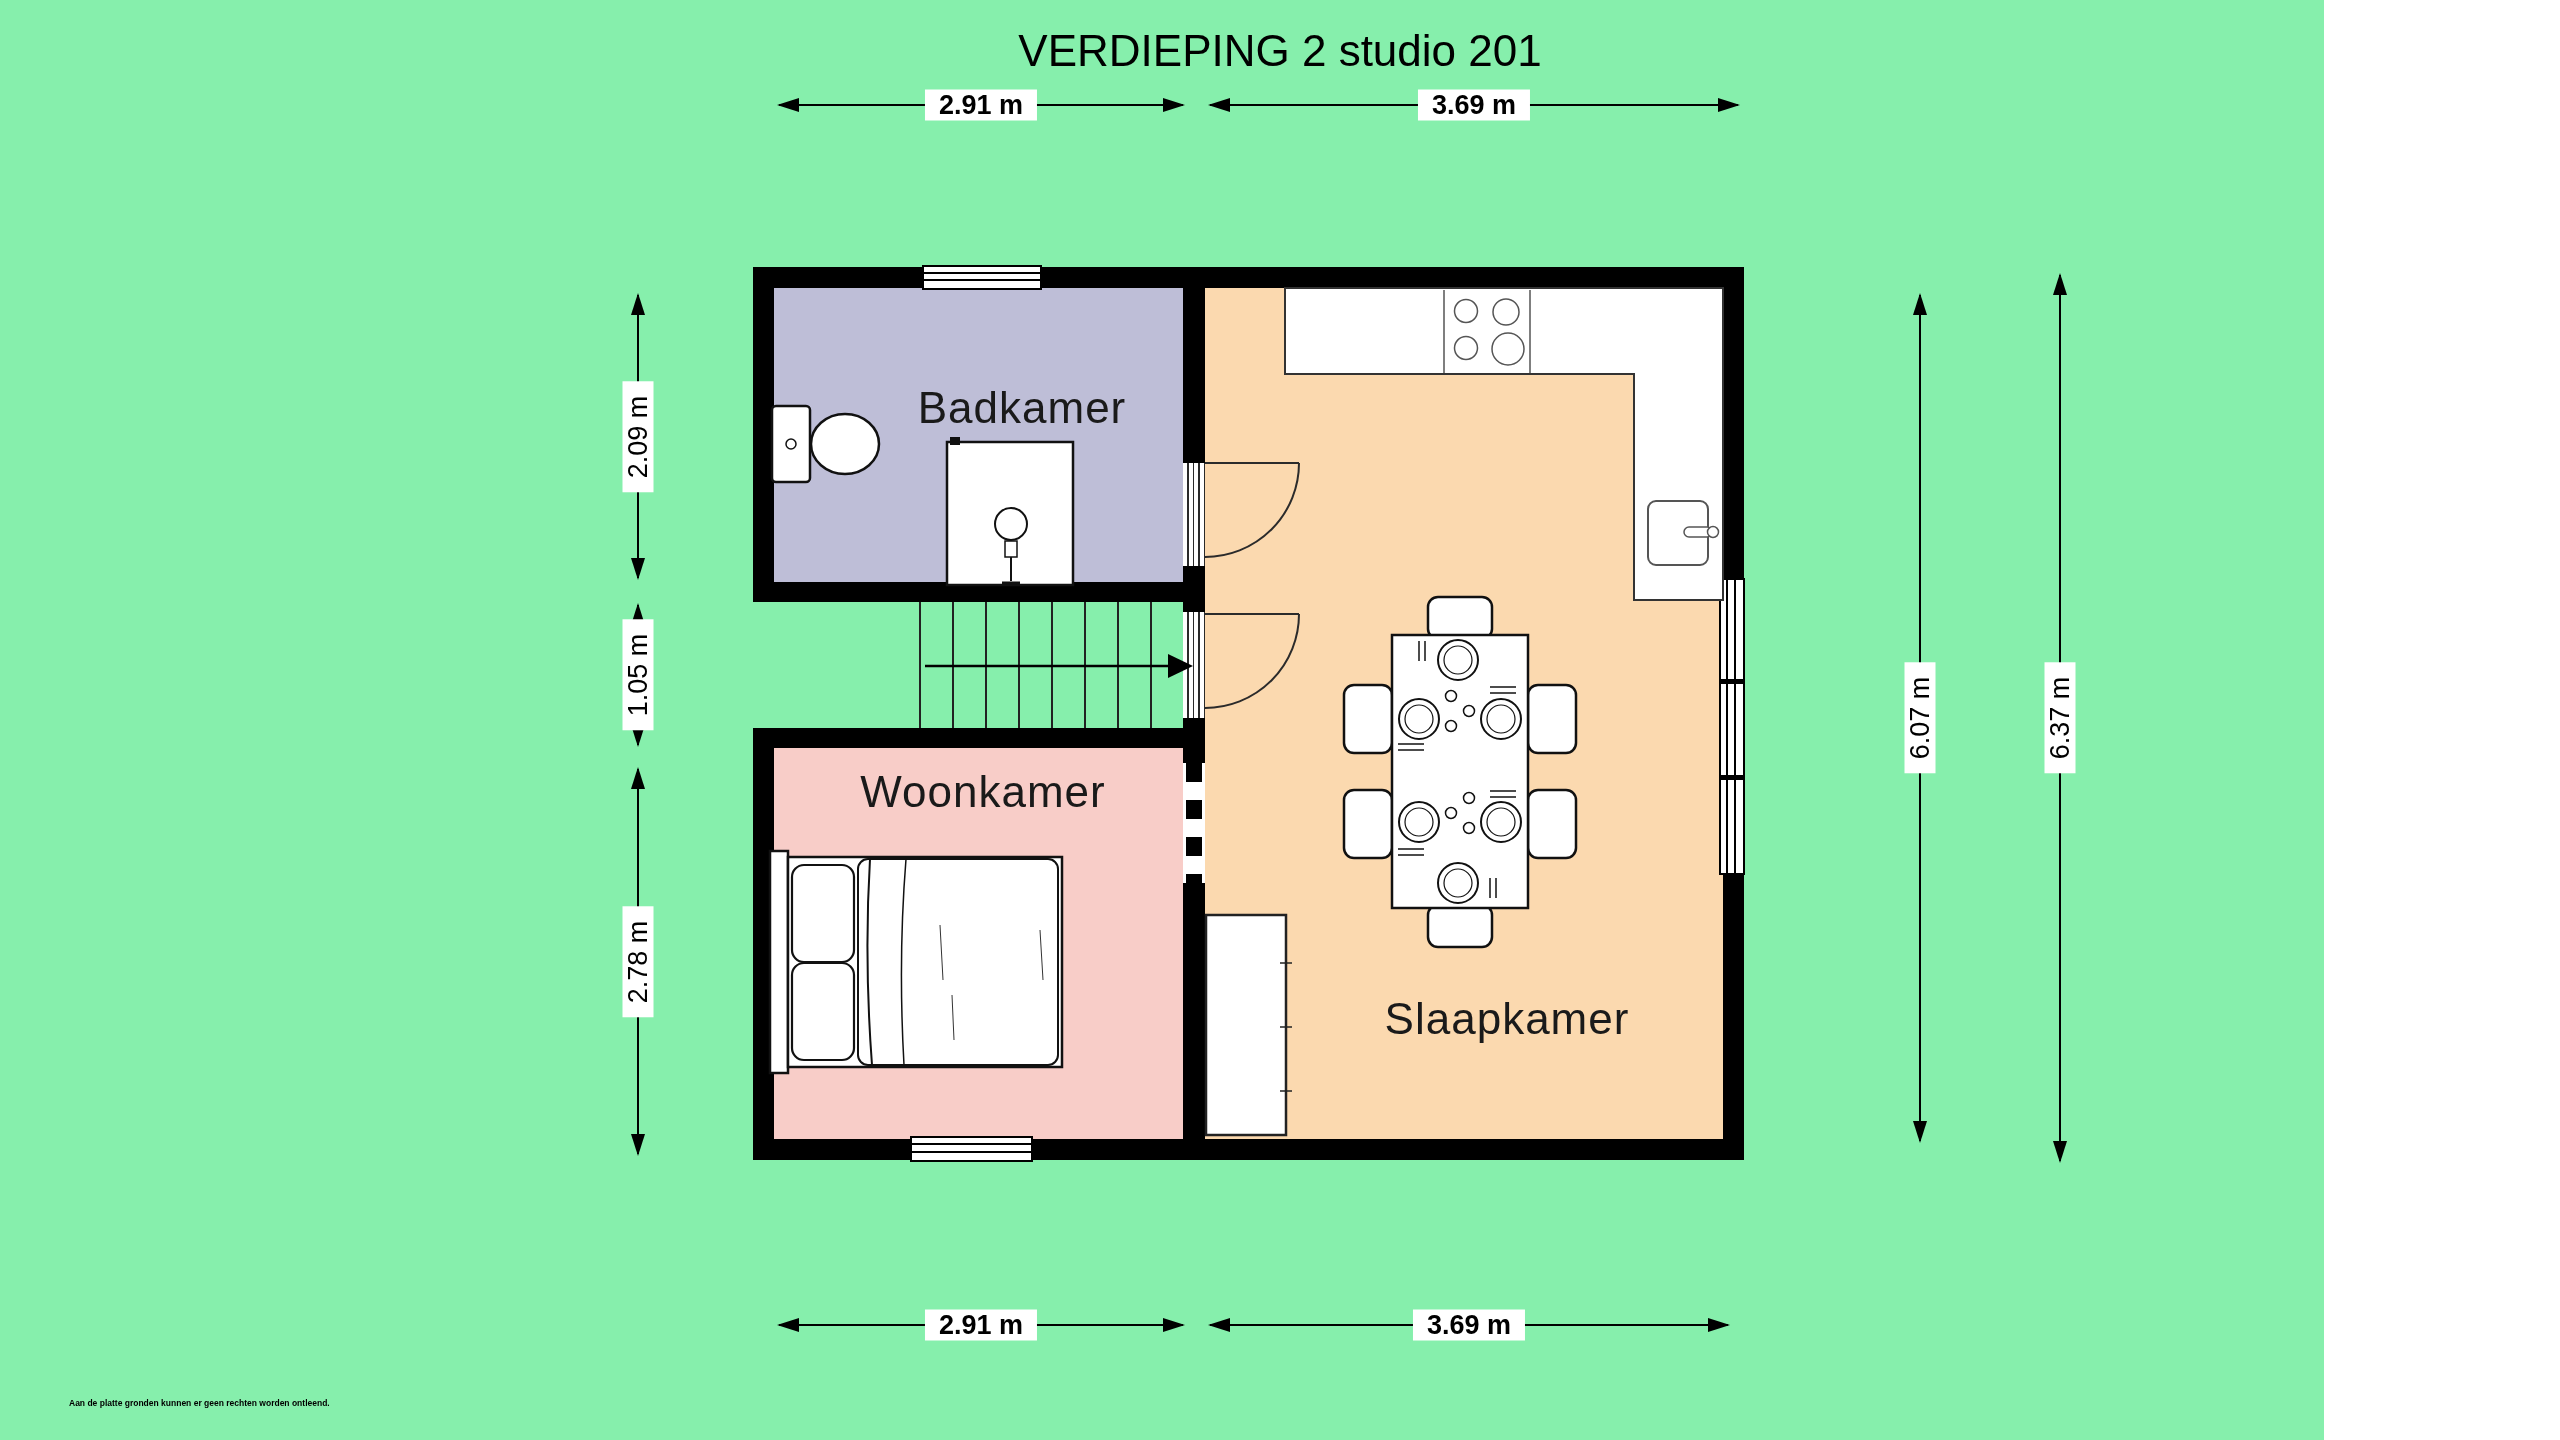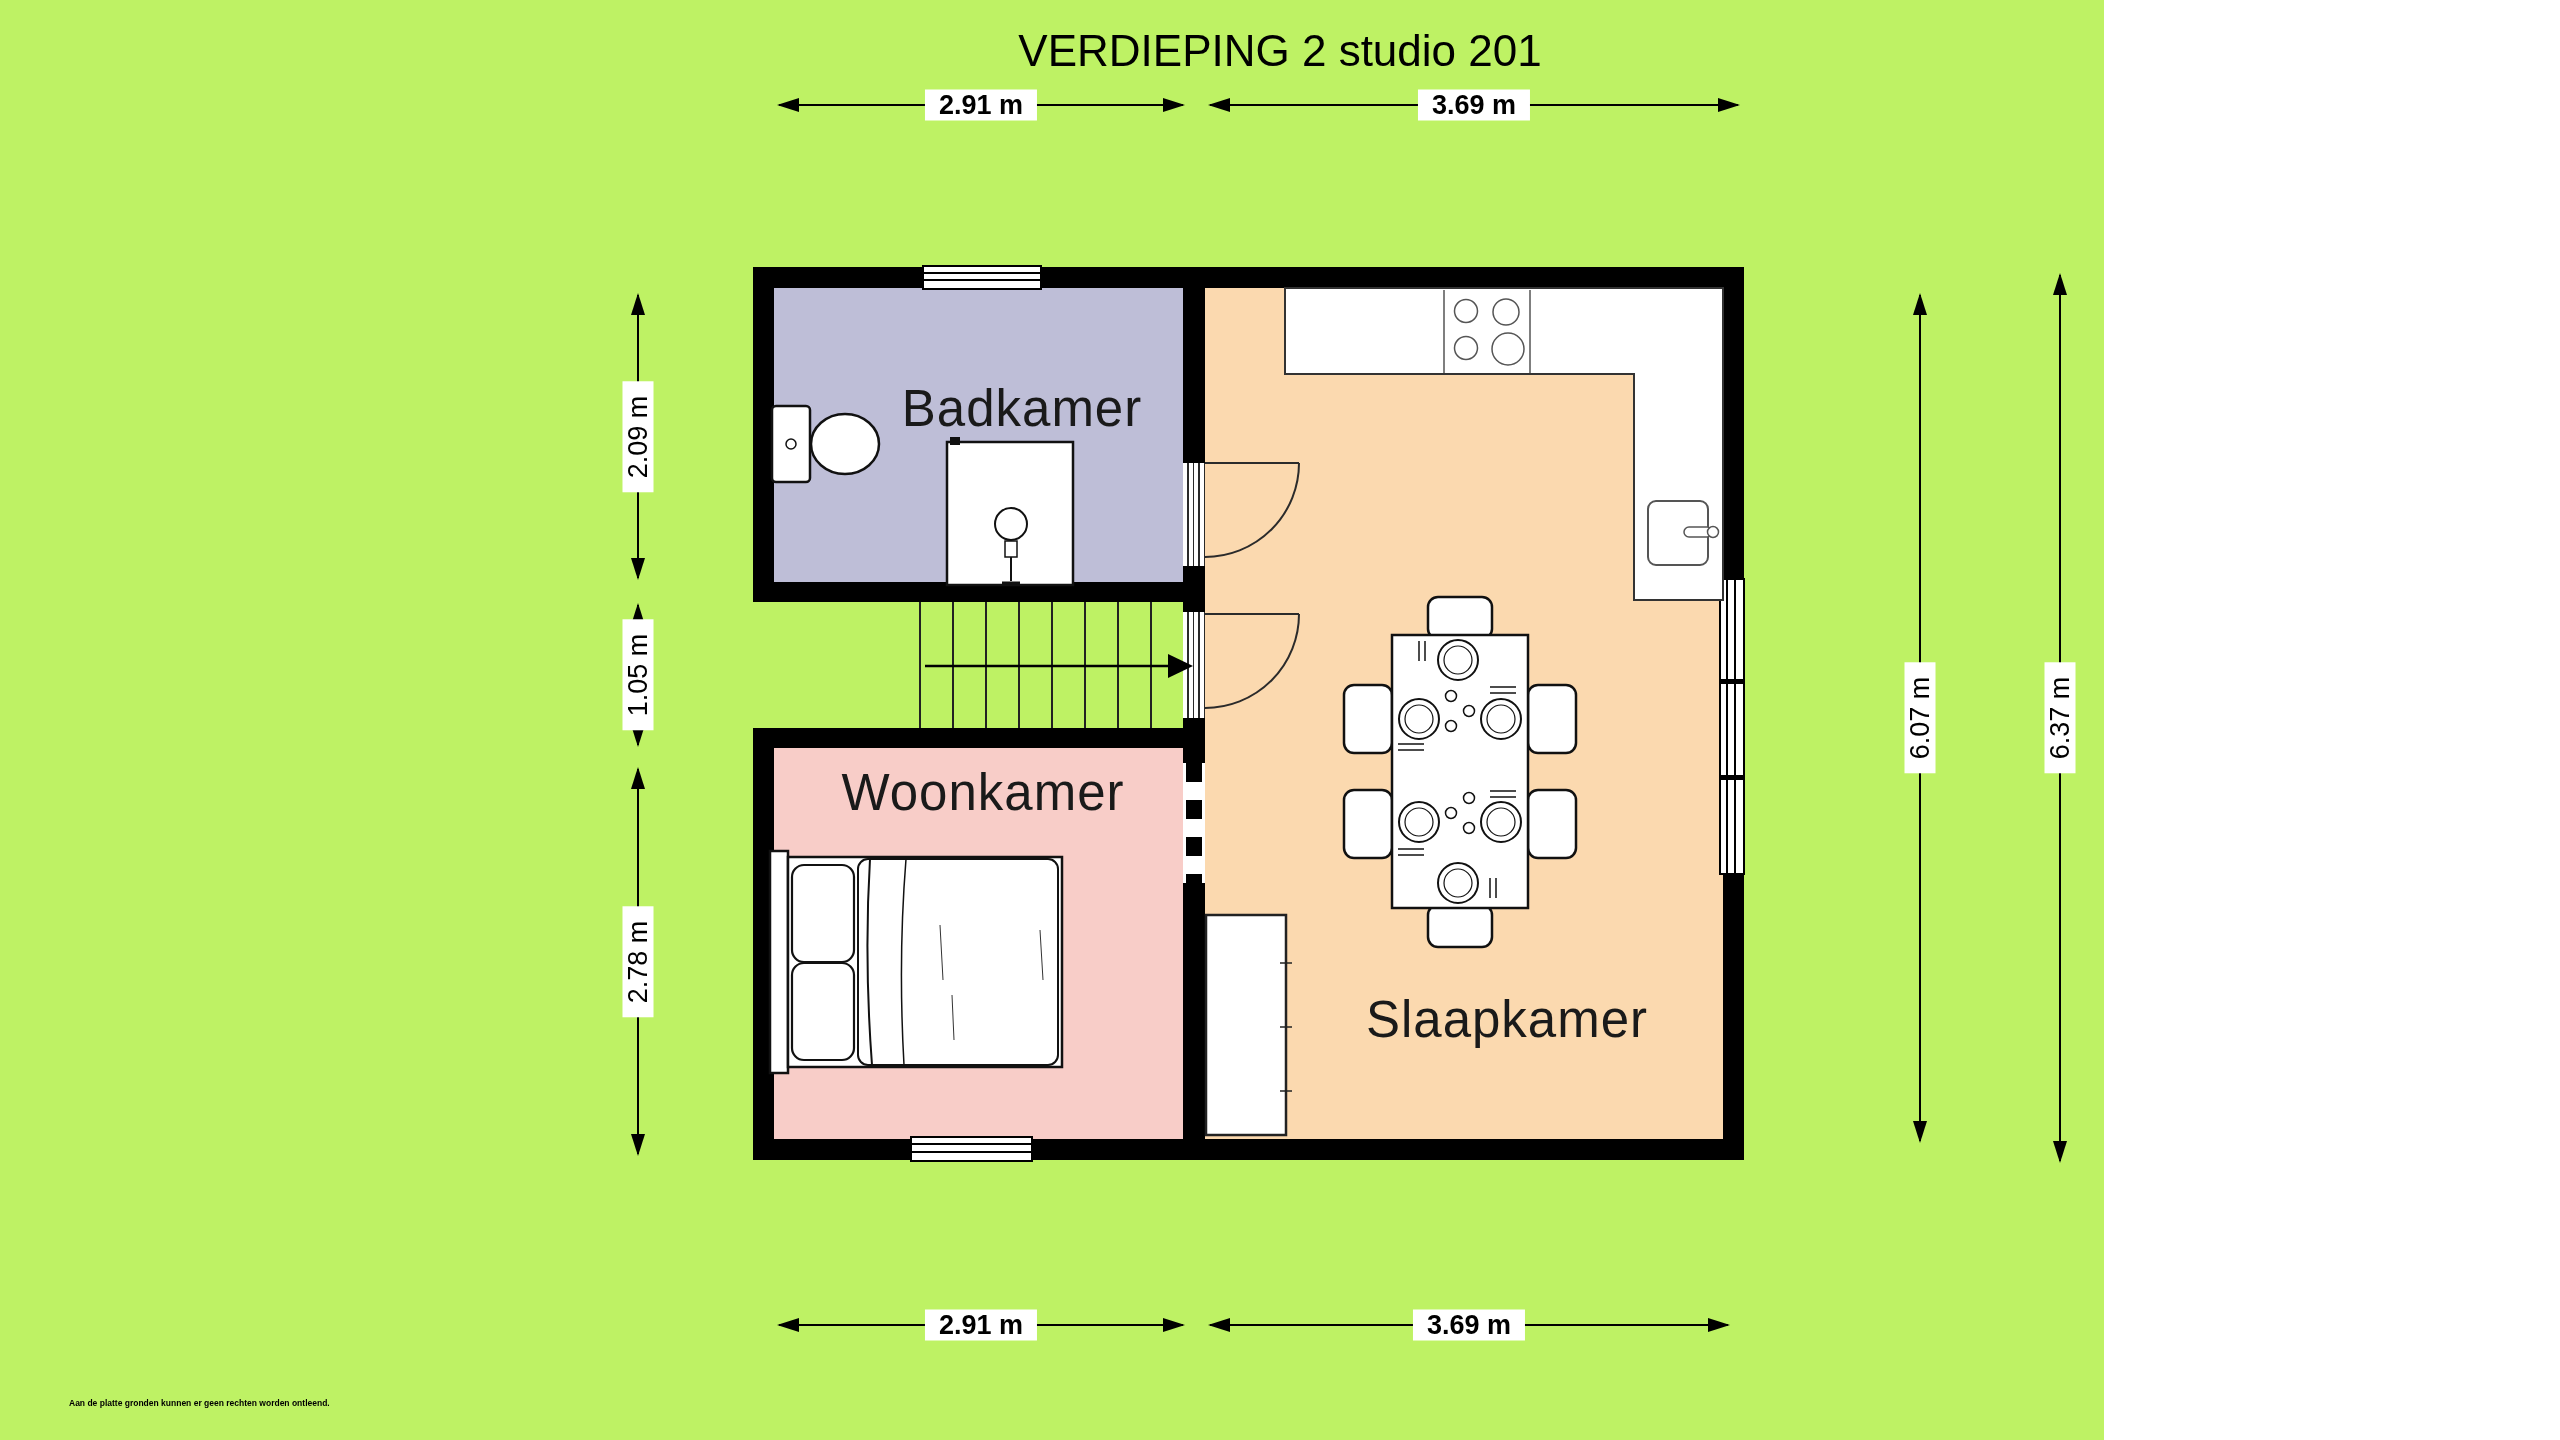--- a/index.html
+++ b/index.html
@@ -1,20 +1,20 @@
 <!DOCTYPE html>
 <html><head>
 <meta charset="utf-8">
 <style>
   html,body{margin:0;padding:0;background:#fff;}
-  #canvas{position:relative;width:2104px;height:1440px;background:#bef264;overflow:hidden;
+  #canvas{position:relative;width:2324px;height:1440px;background:#86efac;overflow:hidden;
           font-family:"Liberation Sans", sans-serif;color:#111;}
   .wall{position:absolute;background:#000;}
   .room{position:absolute;}
-  .room-label{position:absolute;transform:translate(-50%,-50%);font-size:51px;color:#1a1a1a;white-space:nowrap;letter-spacing:1px;}
+  .room-label{position:absolute;transform:translate(-50%,-50%);font-size:44px;color:#1a1a1a;white-space:nowrap;letter-spacing:1px;}
   #title{position:absolute;transform:translateX(-50%);font-size:44px;color:#000;white-space:nowrap;}
   #disclaimer{position:absolute;font-size:8.5px;font-weight:bold;color:#000;white-space:nowrap;}
 
   
   .window{position:absolute;background:#fff;border:2px solid #000;box-sizing:border-box;}
   .window .wl{position:absolute;background:#000;}
 
   
   .doorframe{position:absolute;background:#fff;
      background-image:repeating-linear-gradient(90deg, transparent 0 4px, #2a2a2a 4px 5.5px);}

